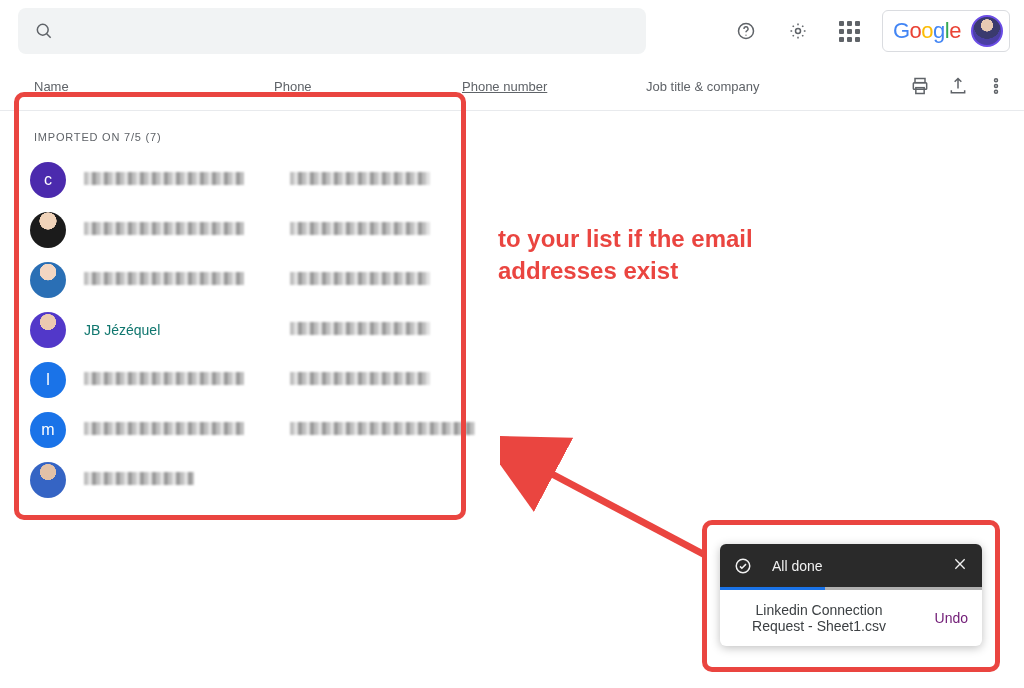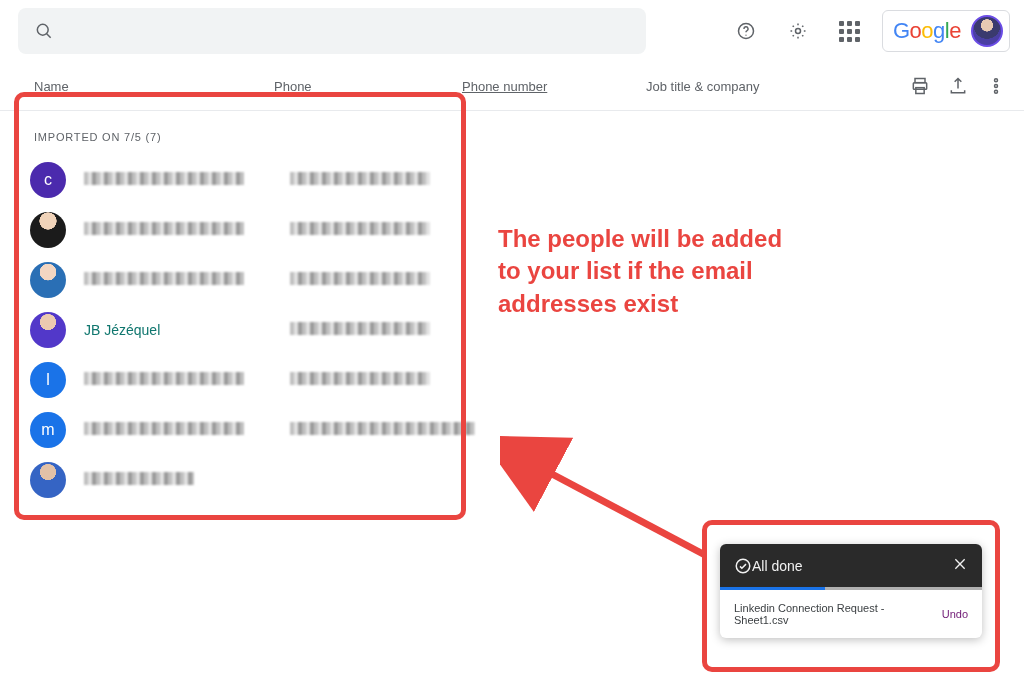--- a/index.html
+++ b/index.html
@@ -40,25 +40,25 @@
   
   .red-box { position:absolute; border:5px solid #ea4540; border-radius:10px; pointer-events:none; }
   .box-contacts { left:14px; top:92px; width:452px; height:428px; }
   .box-toast { left:702px; top:520px; width:298px; height:152px; }
   
   .annotation { position:absolute; left:498px; top:223px; font-size:24px; font-weight:700; color:#ea4540; line-height:1.35; }
   
   svg.arrow { position:absolute; left:500px; top:360px; pointer-events:none; }
   
   .toast { position:absolute; left:720px; top:544px; width:262px; border-radius:6px; box-shadow:0 2px 10px rgba(0,0,0,.25); overflow:hidden; background:#fff; }
-  .toast-top { background:#2a2a2a; color:#f1f1f1; display:flex; align-items:center; padding:12px 14px; gap:0; font-size:14px; }
+  .toast-top { background:#2a2a2a; color:#f1f1f1; display:flex; align-items:center; padding:12px 14px; gap:20px; font-size:14px; }
   .toast-top .close { margin-left:auto; cursor:pointer; }
   .toast-bar { height:3px; background:#b0b0b0; }
   .toast-bar::before { content:""; display:block; height:3px; width:40%; background:#1a73e8; }
-  .toast-bottom { display:flex; align-items:center; padding:12px 14px; font-size:11px; color:#3c4043; gap:10px; }
+  .toast-bottom { display:flex; align-items:center; padding:12px 14px; font-size:14px; color:#3c4043; gap:10px;text-align:center; }
   .toast-undo { color:#701a75; font-weight:500; cursor:pointer; margin-left:auto; }
   
   svg.ico { width:20px; height:20px; stroke:#5f6368; stroke-width:1.8; fill:none; }
   .apps-grid { display:grid; grid-template-columns:repeat(3,5px); grid-auto-rows:5px; gap:3px; }
   .apps-grid span { width:5px; height:5px; background:#5f6368; border-radius:1px; }
 </style>
 </head>
 <body>
 
 <div class="header">
@@ -171,21 +171,20 @@
   </div>
 
   <div class="contact-row">
     <div class="avatar photo4"></div>
     <div class="cell-email"><span class="blur short" style="width:110px"></span></div>
   </div>
 
 </div>
 
 <div class="annotation">
-  <div>The people will be added</div>
   <div>to your list if the email</div>
   <div>addresses exist</div>
 </div>
 
 <svg class="arrow" width="230" height="220">
   <defs>
     <marker id="ah" markerWidth="14" markerHeight="14" refX="3" refY="6" orient="auto">
       <path d="M0,0 L12,6 L0,12 Z" fill="#ea4540"></path>
     </marker>
   </defs>

